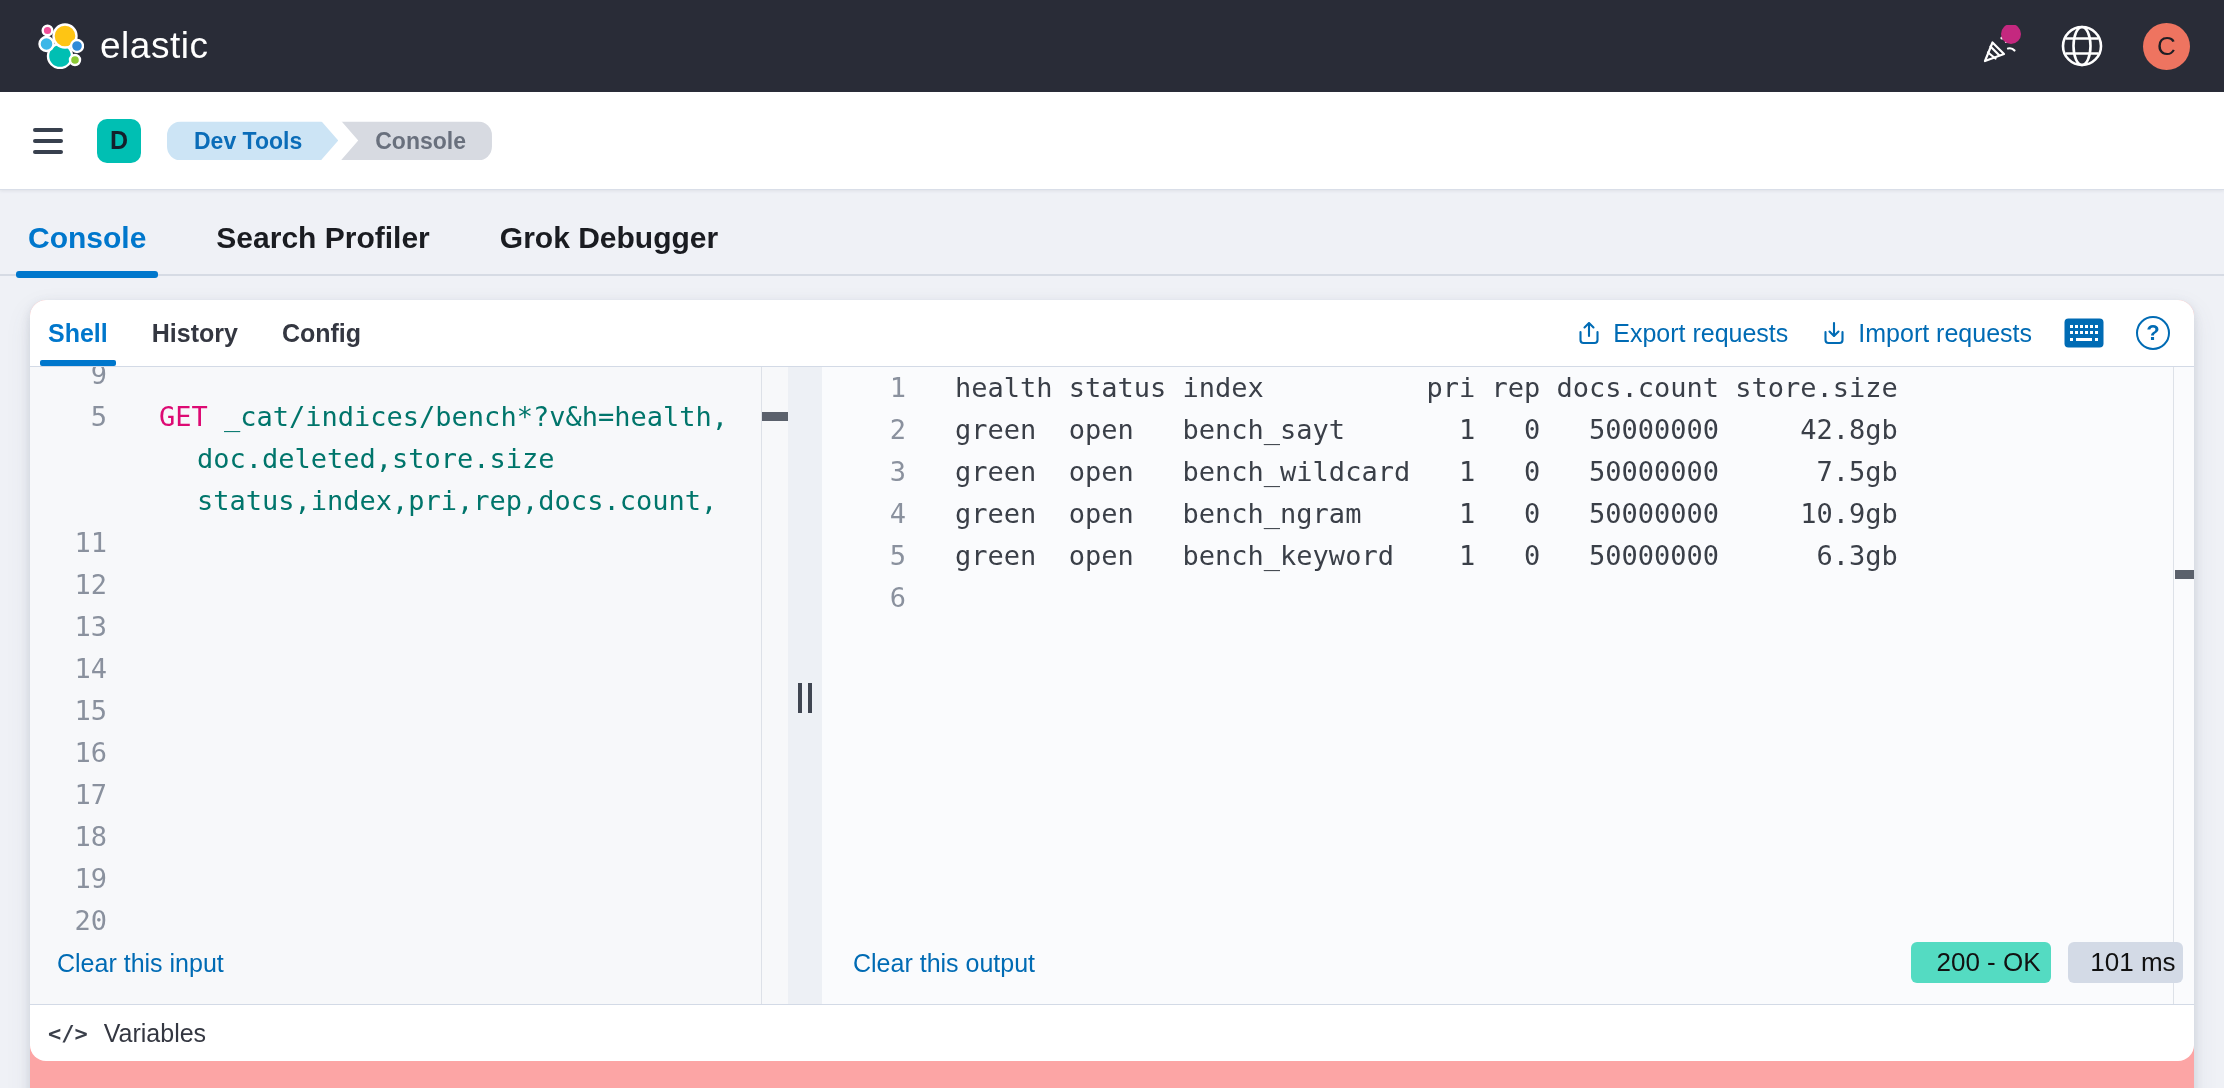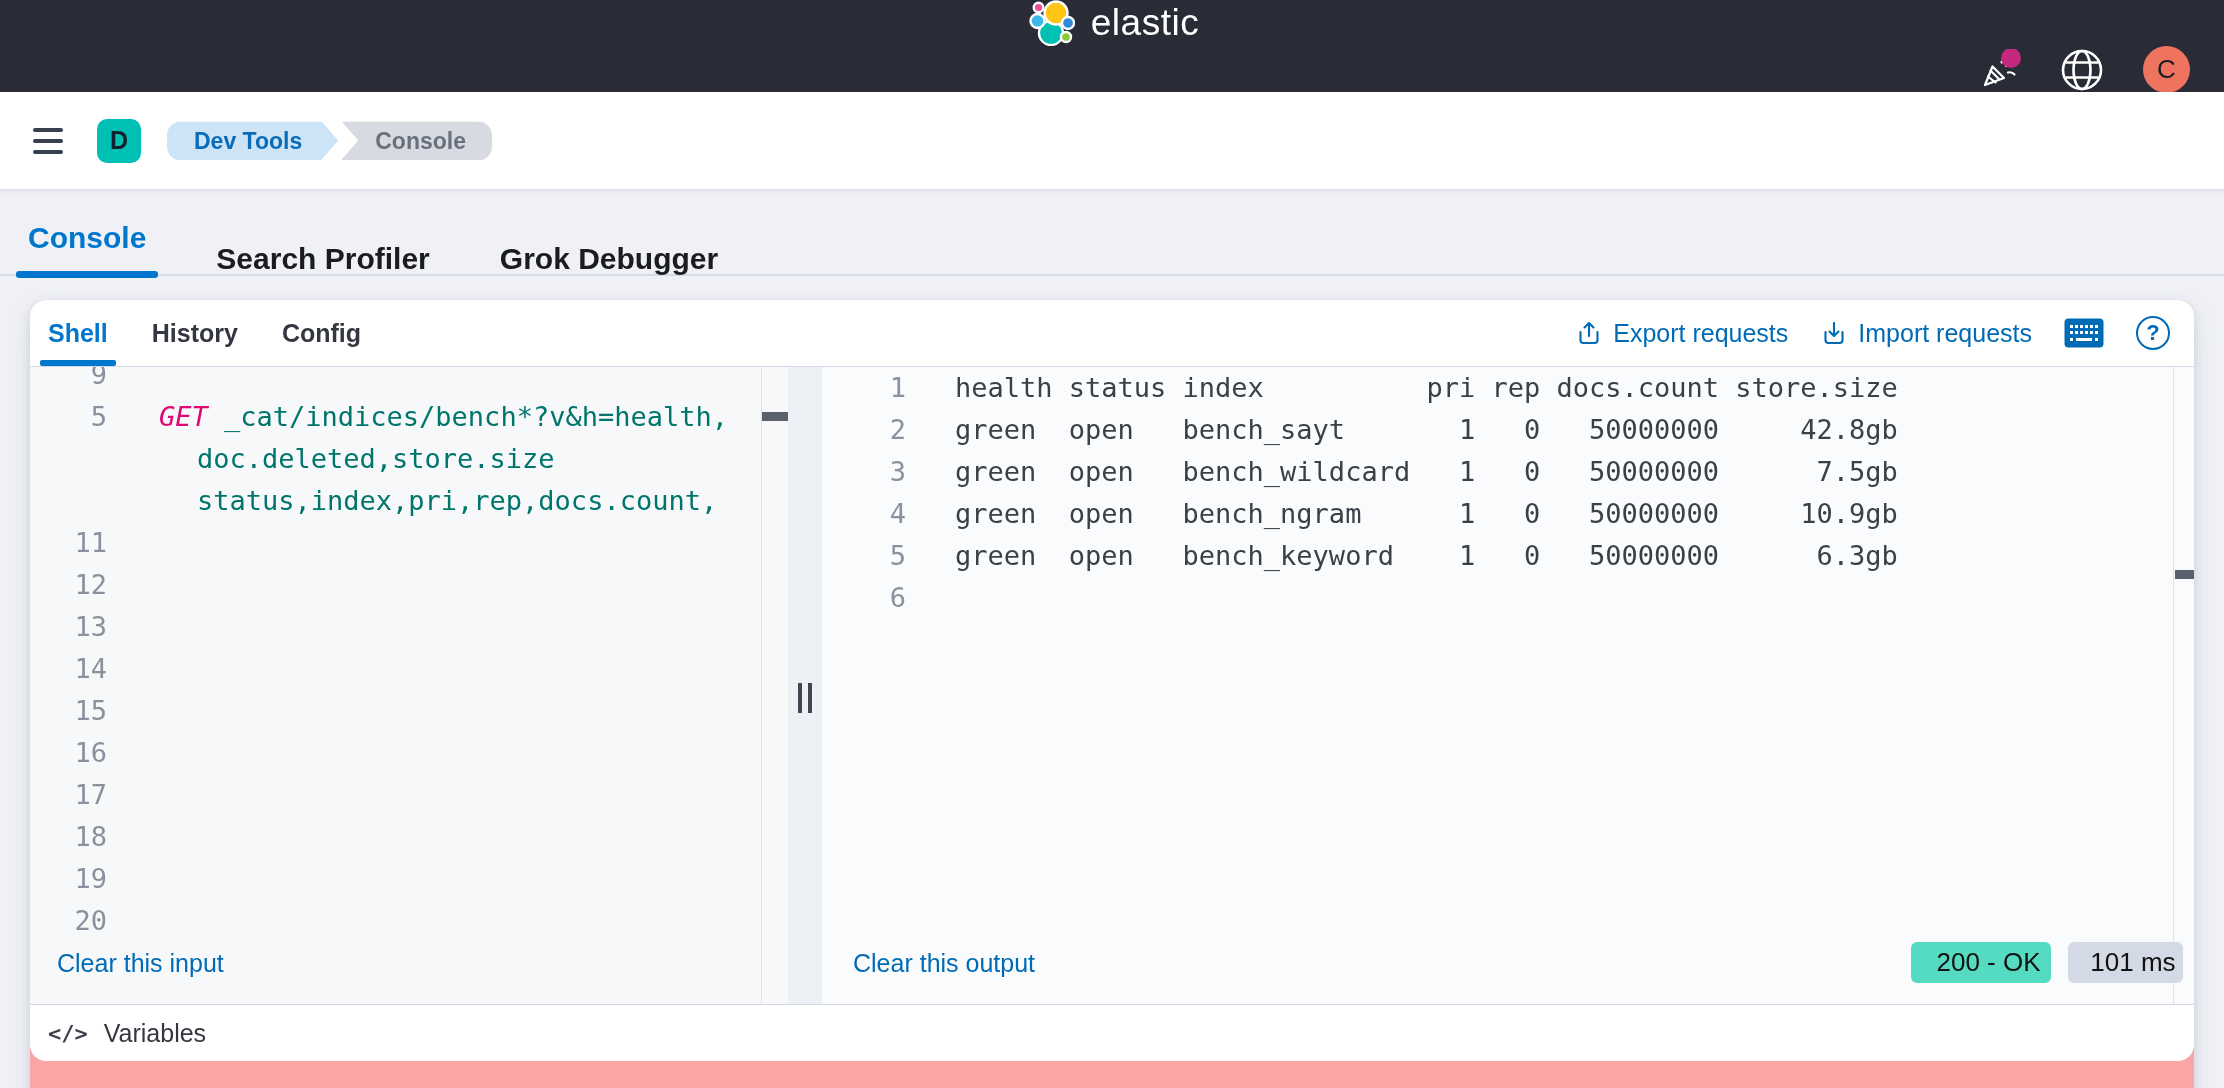--- a/index.html
+++ b/index.html
@@ -9,21 +9,21 @@
     background:var(--page-bg,#eff1f6);
     position:relative; overflow:hidden;
     color:var(--text-dark,#343741);
   }
   #root { position:absolute; inset:0; width:2224px; height:1088px; }
 
   
   .top-header {
     position:absolute; left:0; top:0; width:2224px; height:92px;
     background:var(--header-bg,#292c37);
-    display:flex; align-items:center; padding:0 34px 0 38px;flex-direction:column;
+    display:flex; padding:0 34px 0 38px;
   }
   .brand { display:flex; align-items:center; gap:16px; cursor:pointer; }
   .brand-text { color:#fff; font-size:37px; font-weight:400; letter-spacing:.5px; }
   .header-right { margin-left:auto; display:flex; align-items:center; gap:38px; }
   .hdr-icon-btn { position:relative; display:flex; align-items:center; justify-content:center; }
   .avatar {
     width:47px; height:47px; border-radius:50%;
     background:var(--avatar-bg,#ee7460);
     display:flex; align-items:center; justify-content:center;
     color:#1d1e24; font-size:26px; font-weight:500; cursor:pointer;
@@ -57,21 +57,21 @@
   .crumb-last { background:var(--crumb-inactive-bg,#d7dae1); color:var(--crumb-inactive-text,#69707d);
     padding:0 26px 0 34px;
     clip-path:polygon(0 0, 100% 0, 100% 100%, 0 100%, 17px 50%); }
 
   
   .app-tabs { position:absolute; left:0; top:200px; width:2224px; height:76px;
     display:flex; align-items:center; padding-left:28px; }
   .tabs-separator { position:absolute; left:0; top:274px; width:2224px; height:2px; background:#d6dbe4; }
   .main-tab { position:relative; height:100%; display:flex; align-items:center;
     font-size:30px; font-weight:700; color:#1a1c21; cursor:pointer; }
-  .main-tab + .main-tab { margin-left:70px;align-items:flex-end; }
+  .main-tab + .main-tab { margin-left:70px; }
   .main-tab.active { color:var(--active-tab,#0077cc); }
   .main-tab.active::after { content:""; position:absolute; left:-12px; right:-12px; bottom:-2px;
     height:7px; border-radius:3px; background:var(--active-tab,#0077cc); z-index:2; }
 
   
   .panel {
     position:absolute; left:30px; top:300px; width:2164px; height:984px;
     background:#fca5a5; border-radius:16px;
     box-shadow:0 3px 10px rgba(80,90,110,.16), 0 10px 26px rgba(80,90,110,.10);
   }
@@ -99,21 +99,21 @@
   .drag-handle i { display:block; width:4px; height:30px; background:#404652; }
   .output-pane { position:relative; flex:1; background:var(--output-bg,#fafbfd); overflow:hidden; }
 
   .code-viewport { position:absolute; left:0; top:0; right:0; height:567px; overflow:hidden;
     font-family:"DejaVu Sans Mono", monospace; font-size:27px; line-height:42px; cursor:text; }
   #editor-rows { margin-top:-13px; }
   .ed-row, .out-row { display:flex; height:42px; }
   .ed-row .ln { width:77px; text-align:right; color:var(--line-number,#8a919e); flex:none; }
   .ed-row .code { margin-left:52px; white-space:pre; }
   .ed-row .code.indent { padding-left:38px; }
-  .tok-method { color:var(--method-pink,#dd0a73);font-style:italic; }
+  .tok-method { color:var(--method-pink,#dd0a73); }
   .tok-url { color:var(--url-teal,#00756b);text-align:center; }
 
   .out-row .ln { width:84px; text-align:right; color:var(--line-number,#8a919e); flex:none; }
   .out-row .out-text { margin-left:49px; white-space:pre; color:var(--code-text,#3a3f48); }
 
   .pane-border { position:absolute; top:0; bottom:0; width:1px; background:#dde1e8; }
   .scroll-thumb { position:absolute; width:27px; height:9px; background:#5b616c; cursor:pointer; }
 
   .clear-link { position:absolute; top:582px; font-size:25px; font-weight:500;
     color:var(--link,#006bb4); cursor:pointer; white-space:nowrap; }

